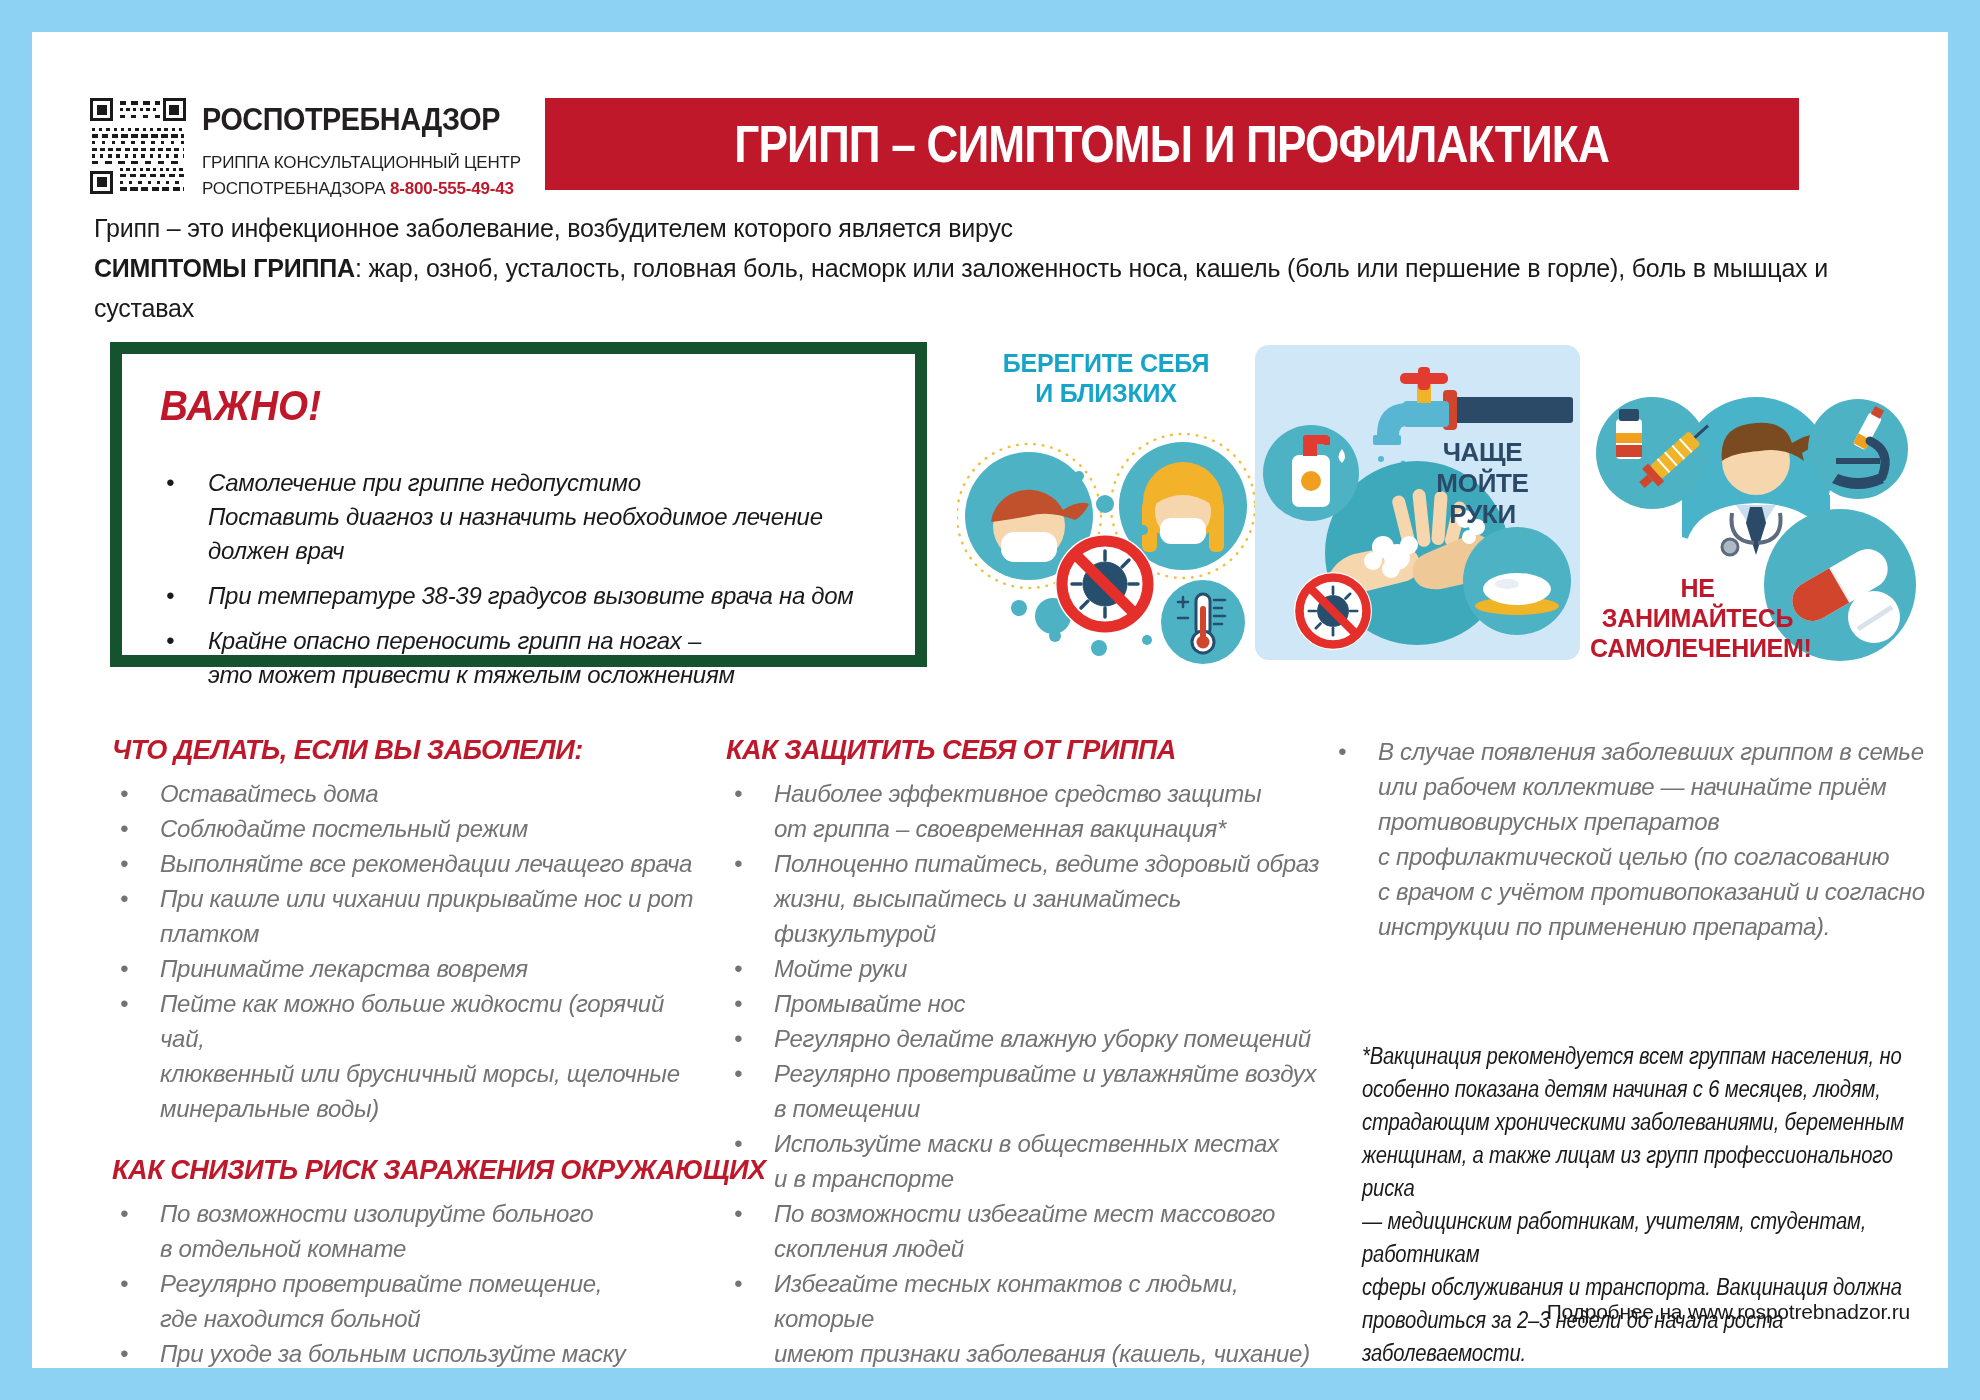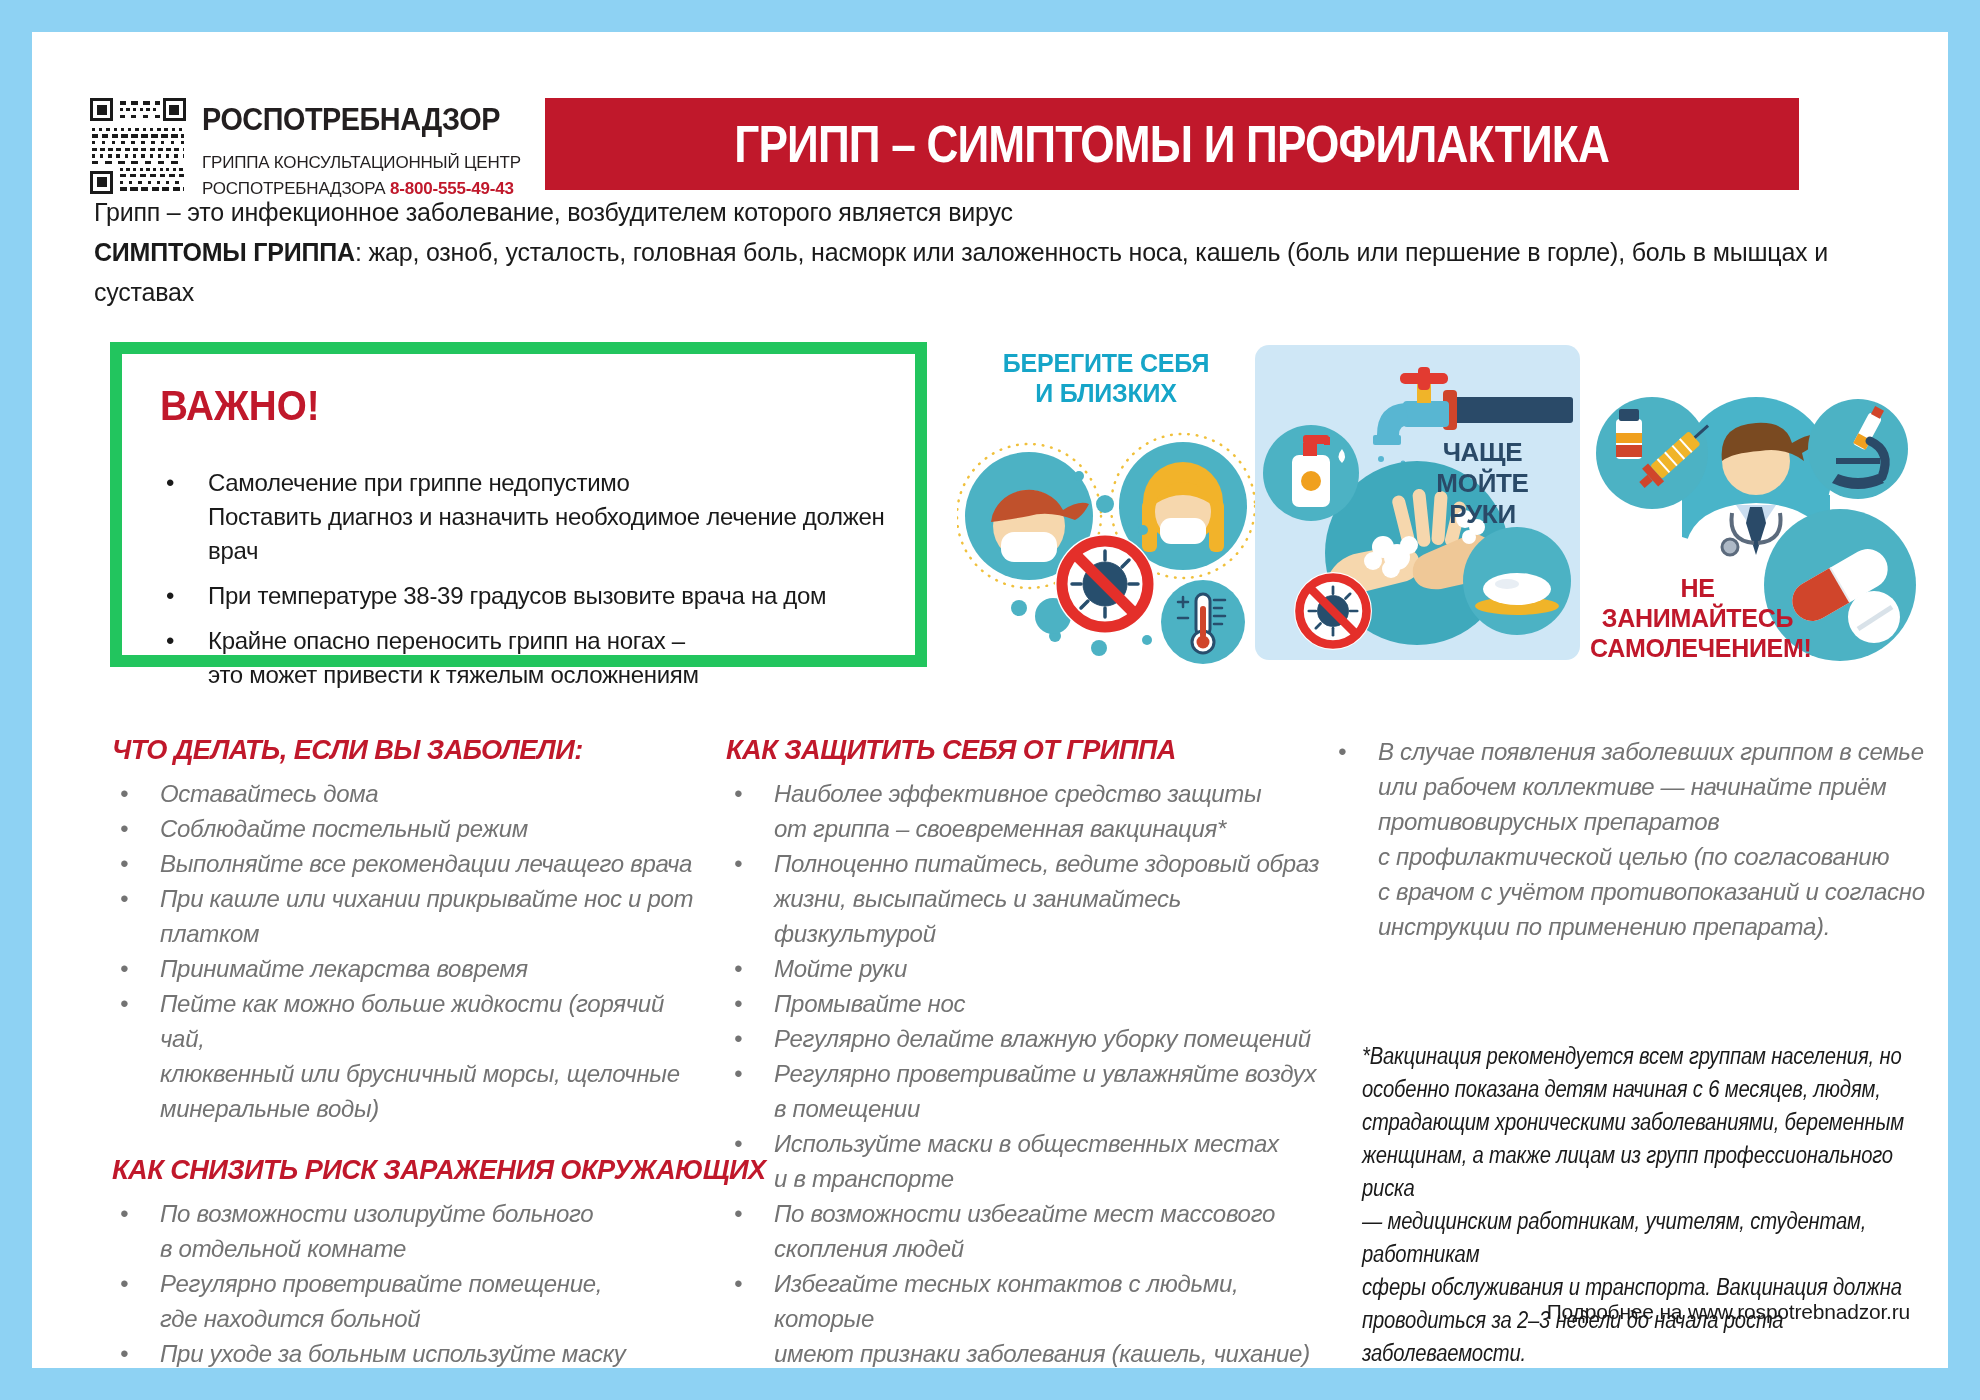--- a/index.html
+++ b/index.html
@@ -10,25 +10,25 @@
   
   .qr{position:absolute;left:58px;top:66px;width:96px;height:96px;}
   .brand{position:absolute;left:170px;top:70px;color:#231f20;}
   .brand-title{font-size:31px;font-weight:bold;letter-spacing:-0.5px;transform:scaleX(0.93);transform-origin:left;white-space:nowrap;}
   .brand-sub{margin-top:12px;font-size:17px;line-height:26px;letter-spacing:-0.2px;white-space:nowrap;}
   .brand-sub .phone{color:#c0182b;font-weight:bold;}
   .banner{position:absolute;left:513px;top:66px;width:1254px;height:92px;background:#c0182b;display:flex;align-items:center;justify-content:center;}
   .banner-title{color:#fff;font-size:52px;font-weight:bold;white-space:nowrap;transform:scaleX(0.85);letter-spacing:-1px;}
 
   
-  .intro{position:absolute;left:62px;top:160px;width:1830px;font-size:25px;line-height:40px;color:#1a1a1a;letter-spacing:-0.2px;}
+  .intro{position:absolute;left:62px;top:176px;width:1830px;font-size:25px;line-height:40px;color:#1a1a1a;letter-spacing:-0.2px;}
   .intro b{letter-spacing:-0.2px;}
 
   
-  .important{position:absolute;left:78px;top:310px;width:817px;height:325px;border:12px solid #22c55e;background:#fff;padding:24px 18px 0 30px;}
+  .important{position:absolute;left:78px;top:310px;width:817px;height:325px;border:12px solid #14532d;background:#fff;padding:24px 18px 0 30px;font-style:italic;}
   .important-title{color:#c0182b;font-size:42px;font-weight:bold;transform:scaleX(0.92);transform-origin:left;margin:4px 0 20px 8px;}
   ul.blist{list-style:none;margin:0;padding:0;}
   ul.blist li{position:relative;padding-left:56px;white-space:pre-line;}
   ul.blist li::before{content:"•";position:absolute;left:14px;top:0;}
   .important ul.blist{font-size:24px;line-height:34px;color:#1a1a1a;letter-spacing:-0.3px;margin-top:36px;}
   .important ul.blist li{margin-bottom:11px;}
 
   
   .illo-a{position:absolute;left:925px;top:316px;width:298px;height:344px;}
   .illo-a .illo-title{color:#16a5c8;font-size:25px;line-height:30px;font-weight:bold;text-align:center;white-space:pre-line;letter-spacing:-0.2px;}

